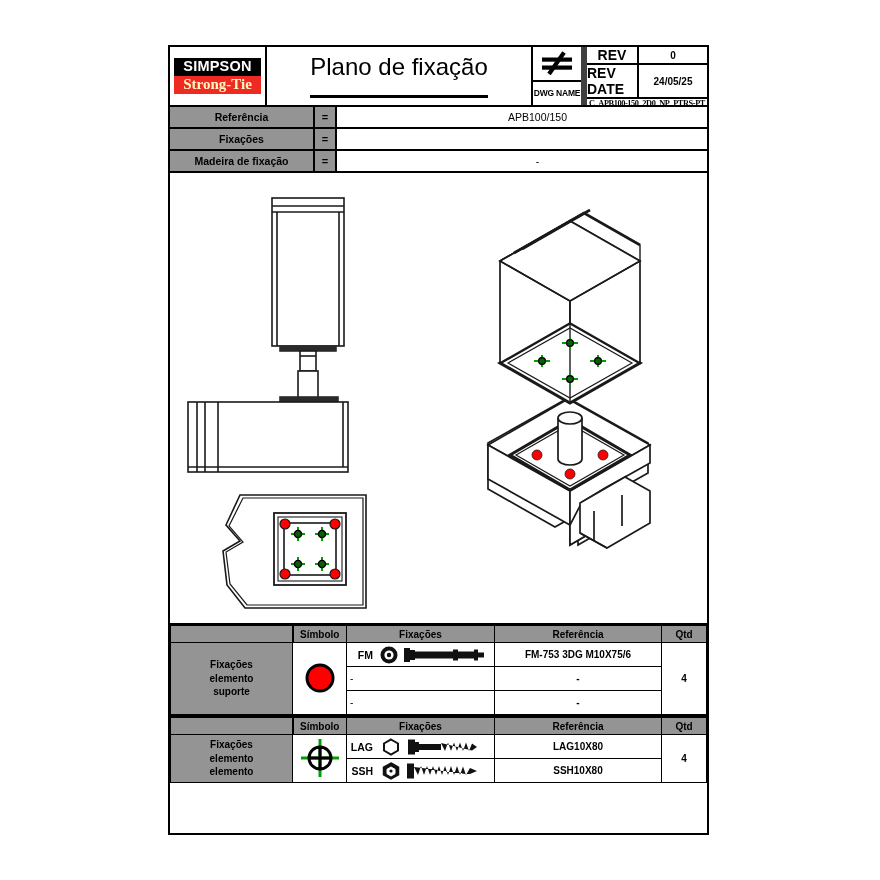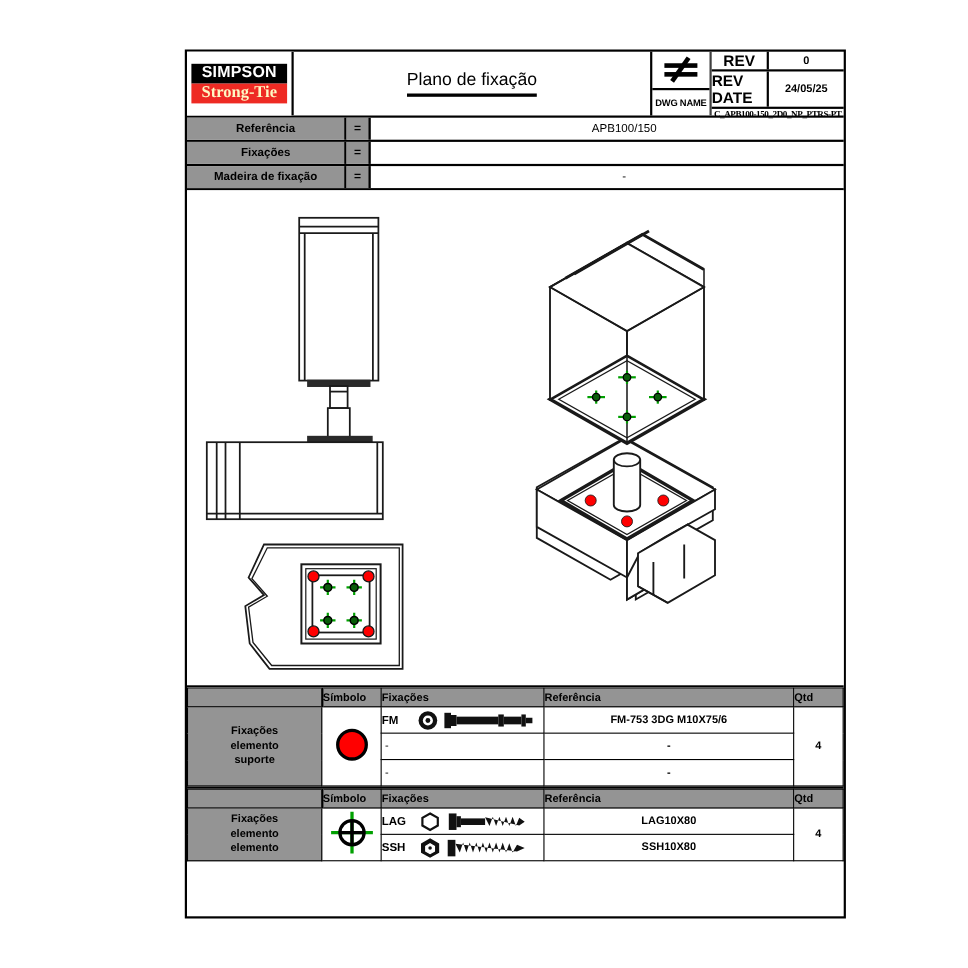--- a/index.html
+++ b/index.html
@@ -5,21 +5,21 @@
   * { box-sizing: border-box; }
   html, body {
     margin: 0; padding: 0;
     width: 880px; height: 880px;
     background: #ffffff;
     font-family: "Liberation Sans", sans-serif;
   }
   #sheet {
     position: absolute;
     left: 168px; top: 45px;
-    width: 601px; height: 790px;
+    width: 541px; height: 790px;
     border: 2px solid #000;
     background: #fff;
   }
 
   
   .titleblock {
     display: flex;
     height: 60px;
     border-bottom: 2px solid #000;
   }
@@ -46,30 +46,30 @@
     text-align: center;
     padding: 1px 0 2px 0;
     line-height: 1.05;
   }
   .title-cell {
     flex: 1;
     display: flex; align-items: center; justify-content: center;
     border-right: 2px solid #000;
   }
   .title-cell .maintitle {
-    font-size: 16px;
+    font-size: 24px;
     color: #000;
     border-bottom: 3px solid #000;
-    padding-bottom: 4px;
+    padding-bottom: 14px;
     line-height: 1.1;
     white-space: nowrap;
   }
   .sym-cell {
     width: 54px;
-    border-right: 2px solid #404040;
+    border-right: 6px solid #404040;
     display: flex; flex-direction: column;
   }
   .sym-top {
     flex: 1 1 60%;
     display: flex; align-items: center; justify-content: center;
     border-bottom: 2px solid #000;
   }
   .sym-bot {
     flex: 0 0 40%;
     display: flex; align-items: center; justify-content: center;
@@ -140,21 +140,21 @@
     table-layout: fixed;
   }
   .legend td, .legend th {
     border: 1.5px solid #000;
     padding: 0;
     font-size: 10px;
   }
   .lg-head {
     background: #949494;
     font-weight: bold;
-    text-align: left;
+    text-align: center;
     height: 17px;
     font-size: 10.5px;
   }
   .lg-rowlabel {
     background: #949494;
     font-weight: bold;
     text-align: center;
     font-size: 10.5px;
     line-height: 1.35;
     width: 122px;
@@ -181,20 +181,21 @@
     text-align: center;
     font-weight: bold;
     font-size: 11px;
   }
   .fixcell-inner {
     display: flex; align-items: center; gap: 5px;
   }
   .fix-code {
     font-weight: bold; font-size: 10.5px;
     min-width: 26px;
+    text-align: right;
   }
   .dash { font-size: 10px; padding-left: 3px; }
 </style>
 </head>
 <body>
 
 <div id="sheet">
 
   <div class="titleblock">
 

